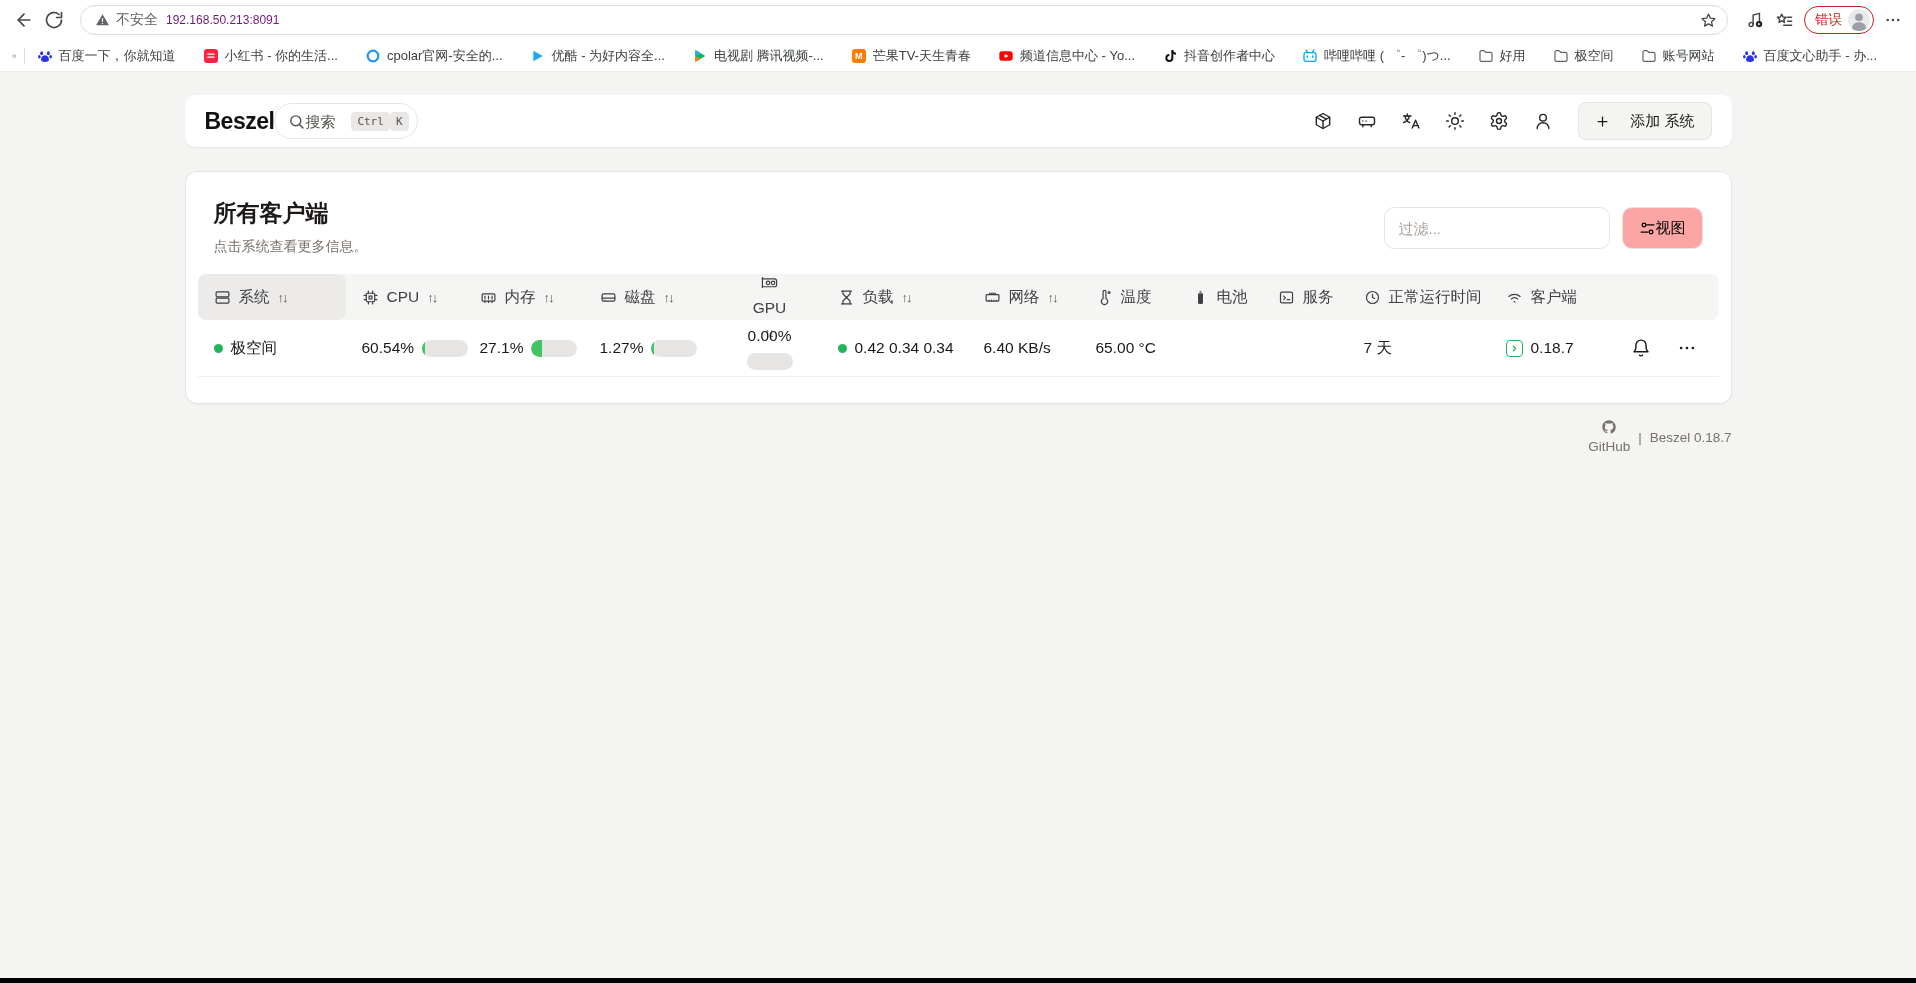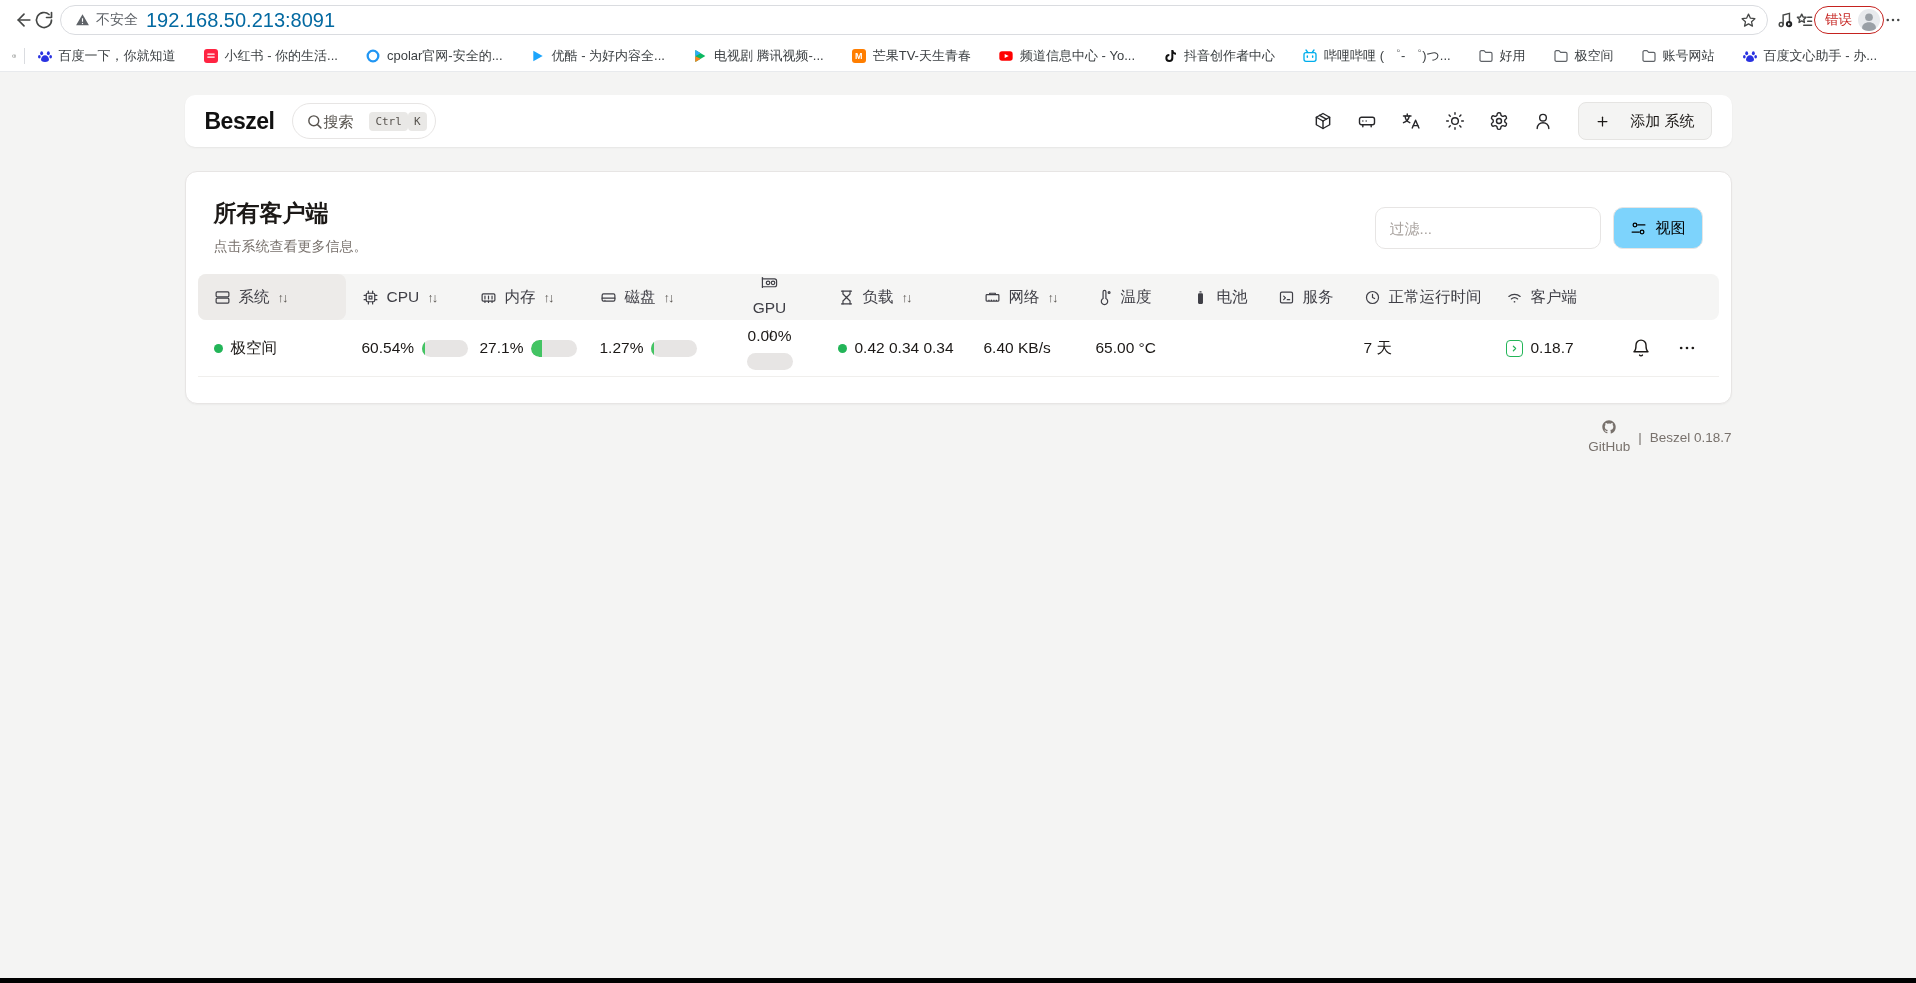--- a/index.html
+++ b/index.html
@@ -7,29 +7,29 @@
   body {
     font-family: "Liberation Sans", sans-serif;
     background: #f4f4f3;
     color: #1c1917;
     position: relative;
   }
   svg { display: block; }
 
   
   .chrome { background: #fff; }
-  .toolbar { height: 40px; display: flex; align-items: center; padding: 0 14px; }
+  .toolbar { height: 40px; display: flex; align-items: center; padding: 0 14px; gap: 10px; }
   .tb-ic { width: 20px; height: 20px; color: #454746; cursor: pointer; }
   .addr {
     flex: 1; height: 30px; margin: 0 8px 0 6px;
     border: 1px solid #dadce0; border-radius: 16px; background: #fff;
     display: flex; align-items: center; padding: 0 10px 0 14px; gap: 8px;
   }
   .addr .sec { display: flex; align-items: center; gap: 6px; color: #5f6368; font-size: 14px; }
-  .addr .url { color: #0369a1; font-size: 20px; flex: 1; }
+  .addr .url { color: #701a75; font-size: 12px; flex: 1; }
   .warn-tri { width: 15px; height: 14px; }
   .profile-pill {
     display: flex; align-items: center; gap: 6px; border: 1.5px solid #c5221f;
     border-radius: 16px; padding: 2px 3px 2px 10px; cursor: pointer;
   }
   .profile-pill .err { color: #c5221f; font-size: 13.5px; }
   .avatar { width: 22px; height: 22px; border-radius: 50%; background: #e8eaed; overflow: hidden; }
   .bookmarks { height: 32px; display: flex; align-items: center; padding: 0 12px; border-bottom: 1px solid #e8eaed; }
   .bm-sep { width: 1px; height: 16px; background: #dadce0; margin: 0 12px 0 8px; }
   .bm { display: flex; align-items: center; gap: 6px; margin-right: 27px; cursor: pointer; white-space: nowrap; }
@@ -37,21 +37,21 @@
   .fav { width: 16px; height: 16px; display: flex; align-items: center; justify-content: center; flex: none; }
   .fav-sq { width: 14px; height: 14px; border-radius: 3px; display: flex; align-items: center; justify-content: center; color: #fff; font-size: 9px; font-weight: bold; }
 
   
   .page { height: 906px; }
   .container { width: 1547px; margin: 0 auto; }
   .app-header {
     margin-top: 23px; height: 52px; background: #fff; border-radius: 10px;
     box-shadow: 0 1px 2px rgba(0,0,0,.06); display: flex; align-items: center; padding: 0 20px;
   }
-  .logo { font-size: 23px; font-weight: 800; letter-spacing: -0.5px; color: #111; margin-right: 18px; }
+  .logo { font-size: 23px; font-weight: 800; letter-spacing: -0.5px; color: #111; }
   .search-pill {
     height: 36px; border: 1px solid #e7e5e4; border-radius: 18px;
     display: flex; align-items: center; padding: 0 8px 0 13px; color: #78716c; cursor: text;
   }
   .search-pill input { border: 0; outline: 0; width: 46px; font-size: 15px; background: transparent; color: #1c1917; }
   .search-pill input::placeholder { color: #57534e; }
   kbd {
     font-family: "DejaVu Sans Mono", monospace; font-size: 11px; color: #57534e;
     background: #e9e8e6; border-radius: 4px; padding: 3px 6px;
   }
@@ -71,21 +71,21 @@
   .card-top { display: flex; justify-content: space-between; padding: 26px 28px 0; }
   .page-title { font-size: 23px; font-weight: 700; }
   .page-sub { font-size: 14px; color: #78716c; margin-top: 9px; }
   .top-controls { display: flex; gap: 12px; margin-top: 9px; }
   .filter-input {
     width: 226px; height: 42px; border: 1px solid #e7e5e4; border-radius: 10px;
     padding: 0 14px; font-size: 15px; outline: none; font-family: inherit;
   }
   .filter-input::placeholder { color: #a8a29e; }
   .view-btn {
-    height: 42px; display: flex; align-items: center; gap: 9px; background: #7dd3fc;
+    height: 42px; display: flex; align-items: center; background: #fca5a5;
     border: 1px solid #e7e5e4; border-radius: 10px; padding: 8px 16px; font-size: 15px; cursor: pointer;
   }
   .view-btn svg { width: 17px; height: 17px; }
 
   .table { margin: 18px 12px 0; }
   .thead { display: flex; align-items: center; height: 46px; background: #f5f5f4; border-radius: 8px; }
   .th { display: flex; align-items: center; gap: 8px; height: 100%; padding-left: 16px; font-size: 15.5px; color: #3f3f46; cursor: pointer; }
   .th.active { background: #edebe9; border-radius: 8px; }
   .col-ic { width: 17px; height: 17px; flex: none; }
   .sort { font-size: 13px; letter-spacing: -2px; color: #57534e; padding-right: 2px; }

